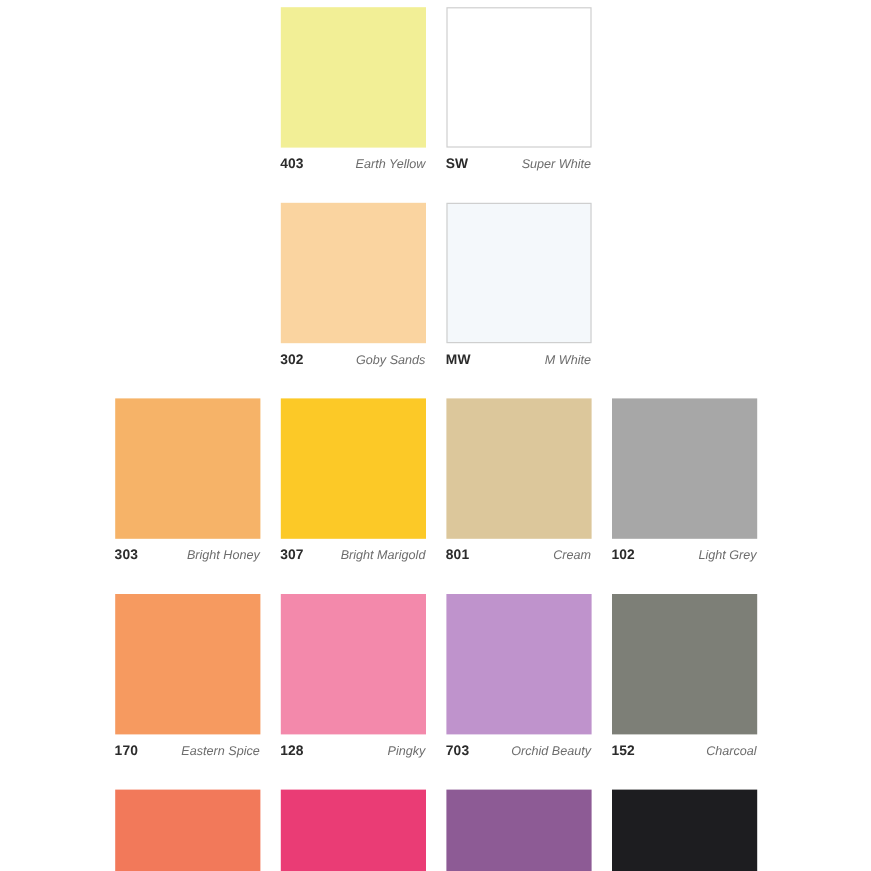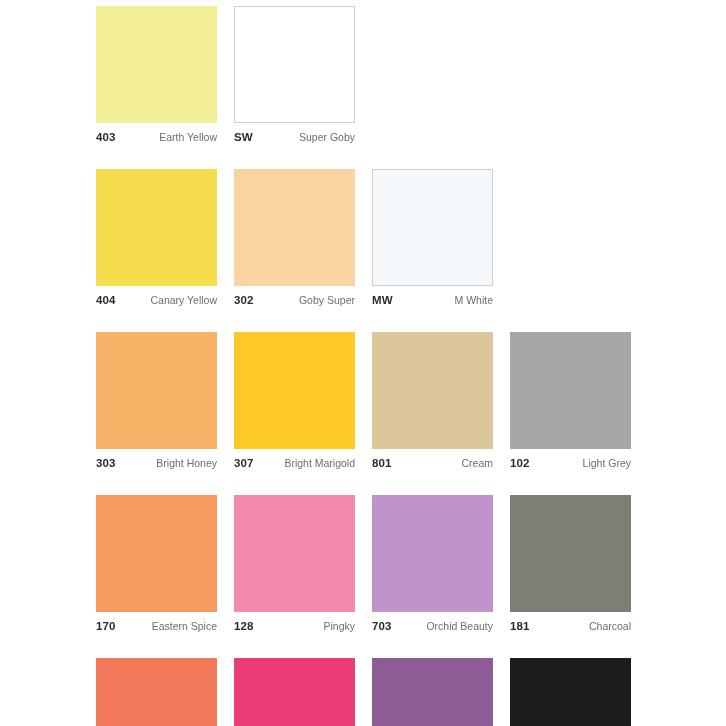--- a/index.html
+++ b/index.html
@@ -20,20 +20,21 @@
     left: 96px;
     top: 6px;
     width: 534px;
   }
 
   .swatch-row {
     display: flex;
     flex-direction: row;
     gap: 17px;
     margin-bottom: 24px;
+    justify-content: center;
   }
 
   .swatch-cell {
     width: 121px;
     display: flex;
     flex-direction: column;
   }
 
   .swatch-chip {
     width: 121px;
@@ -61,55 +62,49 @@
     letter-spacing: 0.1px;
     white-space: nowrap;
   }
 
   .swatch-name {
     font-size: 10.5px;
     font-weight: normal;
     color: #6d6d6d;
     text-align: right;
     white-space: nowrap;
+    font-style: italic;
   }
 </style>
 </head>
 <body>
 
 <div id="swatch-chart">
     <div class="swatch-row">
       <div class="swatch-cell">
         <div class="swatch-chip" style="background-color: rgb(242, 239, 150);"></div>
         <div class="swatch-label">
           <span class="swatch-code">403</span>
           <span class="swatch-name">Earth Yellow</span>
         </div>
       </div>
       <div class="swatch-cell">
         <div class="swatch-chip bordered" style="background-color: rgb(255, 255, 255);"></div>
         <div class="swatch-label">
           <span class="swatch-code">SW</span>
-          <span class="swatch-name">Super Goby</span>
+          <span class="swatch-name">Super White</span>
         </div>
       </div>
     </div>
     <div class="swatch-row">
       <div class="swatch-cell">
-        <div class="swatch-chip" style="background-color: rgb(246, 221, 78);"></div>
-        <div class="swatch-label">
-          <span class="swatch-code">404</span>
-          <span class="swatch-name">Canary Yellow</span>
-        </div>
-      </div>
-      <div class="swatch-cell">
         <div class="swatch-chip" style="background-color: rgb(250, 212, 160);"></div>
         <div class="swatch-label">
           <span class="swatch-code">302</span>
-          <span class="swatch-name">Goby Super</span>
+          <span class="swatch-name">Goby Sands</span>
         </div>
       </div>
       <div class="swatch-cell">
         <div class="swatch-chip bordered" style="background-color: rgb(244, 248, 251);"></div>
         <div class="swatch-label">
           <span class="swatch-code">MW</span>
           <span class="swatch-name">M White</span>
         </div>
       </div>
     </div>
@@ -161,21 +156,21 @@
       <div class="swatch-cell">
         <div class="swatch-chip" style="background-color: rgb(191, 147, 204);"></div>
         <div class="swatch-label">
           <span class="swatch-code">703</span>
           <span class="swatch-name">Orchid Beauty</span>
         </div>
       </div>
       <div class="swatch-cell">
         <div class="swatch-chip" style="background-color: rgb(125, 127, 119);"></div>
         <div class="swatch-label">
-          <span class="swatch-code">181</span>
+          <span class="swatch-code">152</span>
           <span class="swatch-name">Charcoal</span>
         </div>
       </div>
     </div>
     <div class="swatch-row">
       <div class="swatch-cell">
         <div class="swatch-chip" style="background-color: rgb(242, 121, 90);"></div>
       </div>
       <div class="swatch-cell">
         <div class="swatch-chip" style="background-color: rgb(234, 60, 117);"></div>

